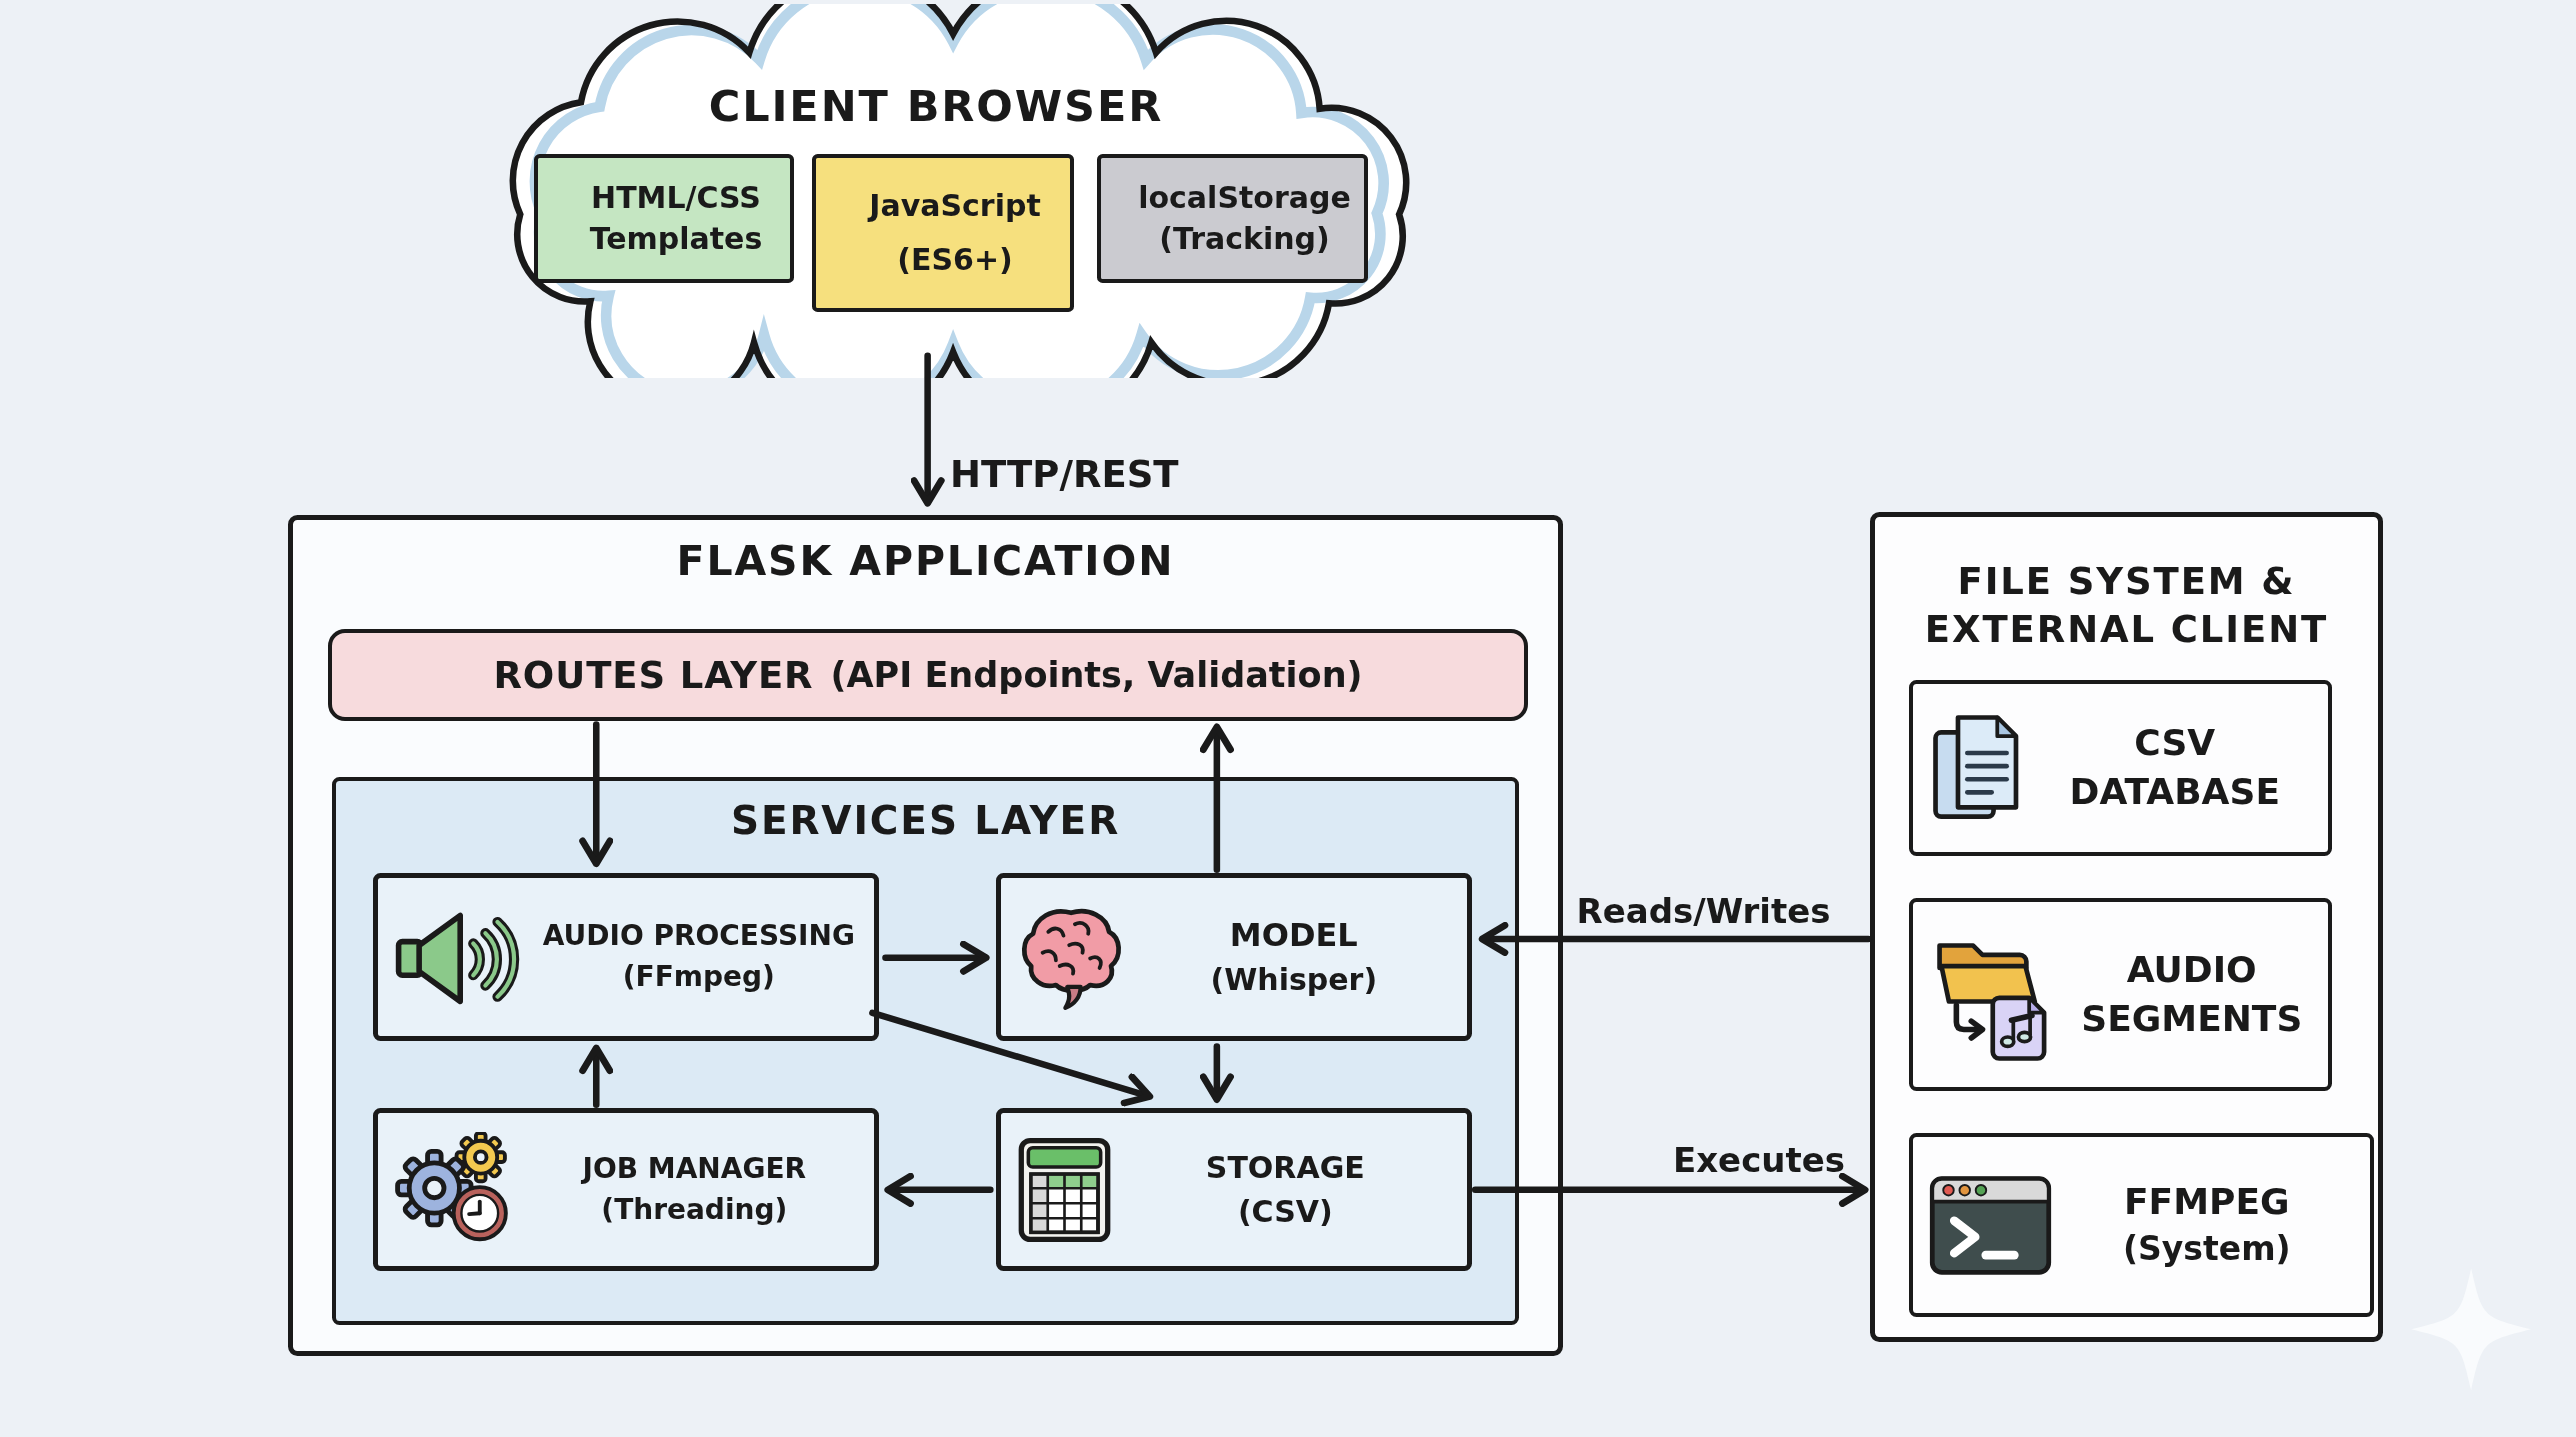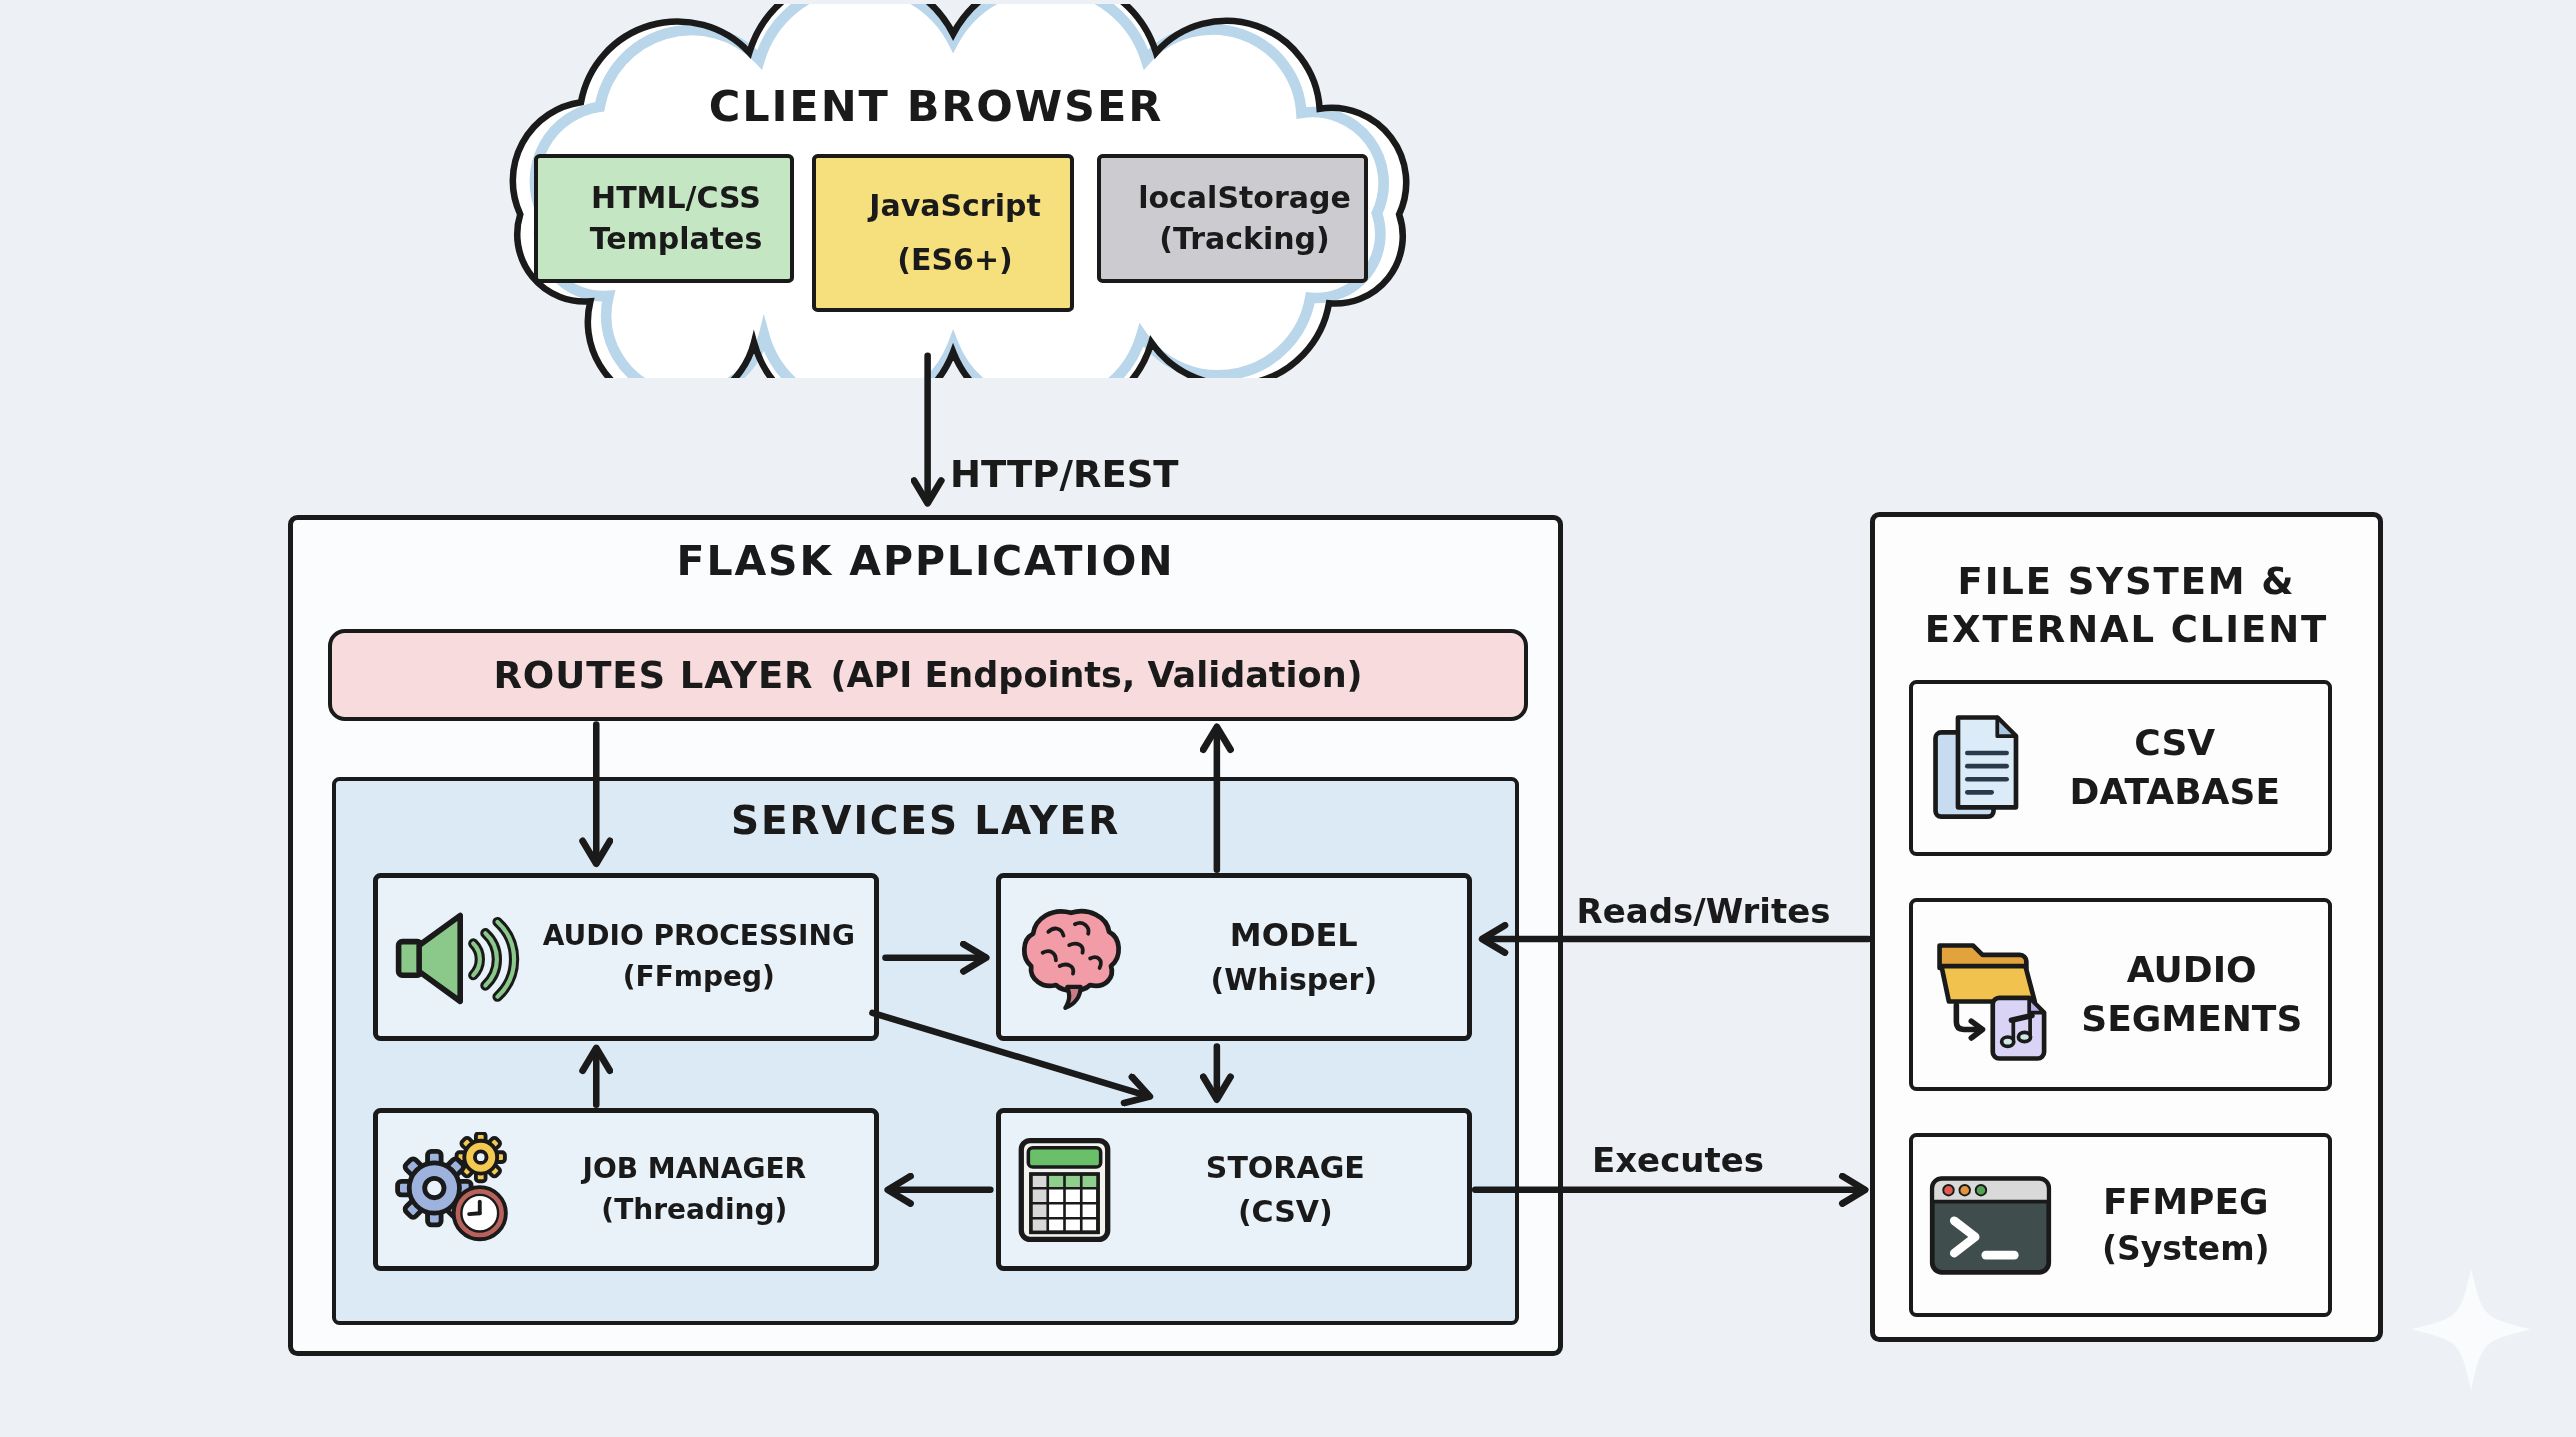--- a/index.html
+++ b/index.html
@@ -53,21 +53,21 @@
     <span>JavaScript</span>
     <span>(ES6+)</span>
   </div>
   <div class="abs ctr cloudbox" style="left:1097px;top:154px;width:271px;height:129px;background:var(--box-gray,#cbcbd0);">
     <span>localStorage</span>
     <span>(Tracking)</span>
   </div>
 
   <div class="edge-label" style="left:950px;top:408px;width:281px;text-align:left;font-size:37px;margin-top:45px;">HTTP/REST</div>
   <div class="edge-label" style="left:1535px;top:891px;width:337px;">Reads/Writes</div>
-  <div class="edge-label" style="left:1519px;top:1140px;width:318px;">Executes</div>
+  <div class="edge-label" style="left:1600px;top:1140px;width:318px;">Executes</div>
 
   <div class="abs outline" style="left:288px;top:515px;width:1275px;height:841px;background:#fafcfe;"></div>
   <div class="abs title" style="left:288px;top:537px;width:1275px;font-size:41px;">FLASK APPLICATION</div>
 
   <div class="abs layerbar" style="left:328px;top:629px;width:1200px;height:92px;">
     <span style="font-size:37px;font-weight:700;letter-spacing:0.9px;">ROUTES LAYER</span>
     <span style="font-size:35px;font-weight:700;">(API Endpoints, Validation)</span>
   </div>
 
   <div class="abs" style="left:332px;top:777px;width:1187px;height:548px;background:var(--services-blue,#dceaf5);
@@ -214,21 +214,21 @@
         <line x1="41" y1="40" x2="41" y2="20" stroke="#1a1a1a" stroke-width="4"></line>
         <line x1="21" y1="24" x2="43" y2="19" stroke="#1a1a1a" stroke-width="6" stroke-linecap="round"></line>
       </g>
     </svg>
     <div class="paneltext">
       <div>AUDIO</div>
       <div>SEGMENTS</div>
     </div>
   </div>
 
-  <div class="abs panelbox" style="left:1909px;top:1133px;width:423px;height:184px;align-items:center;">
+  <div class="abs panelbox" style="left:1909px;top:1133px;width:465px;height:184px;align-items:center;">
     <svg width="125" height="105" viewBox="0 0 130 110">
       <rect x="4" y="6" width="122" height="98" rx="10" fill="#3f4d4d" stroke="#1a1a1a" stroke-width="5"></rect>
       <path d="M14,6 h102 a10,10 0 0 1 10,10 v14 h-122 v-14 a10,10 0 0 1 10,-10 z" fill="#d9d9d9" stroke="#1a1a1a" stroke-width="4"></path>
       <circle cx="21" cy="18" r="5.5" fill="#e15b52" stroke="#1a1a1a" stroke-width="2"></circle>
       <circle cx="38" cy="18" r="5.5" fill="#e2953f" stroke="#1a1a1a" stroke-width="2"></circle>
       <circle cx="55" cy="18" r="5.5" fill="#54a254" stroke="#1a1a1a" stroke-width="2"></circle>
       <path d="M27,50 L49,67 L27,84" fill="none" stroke="#ffffff" stroke-width="9" stroke-linecap="round" stroke-linejoin="round"></path>
       <line x1="60" y1="86" x2="90" y2="86" stroke="#ffffff" stroke-width="9" stroke-linecap="round"></line>
     </svg>
     <div class="paneltext">

